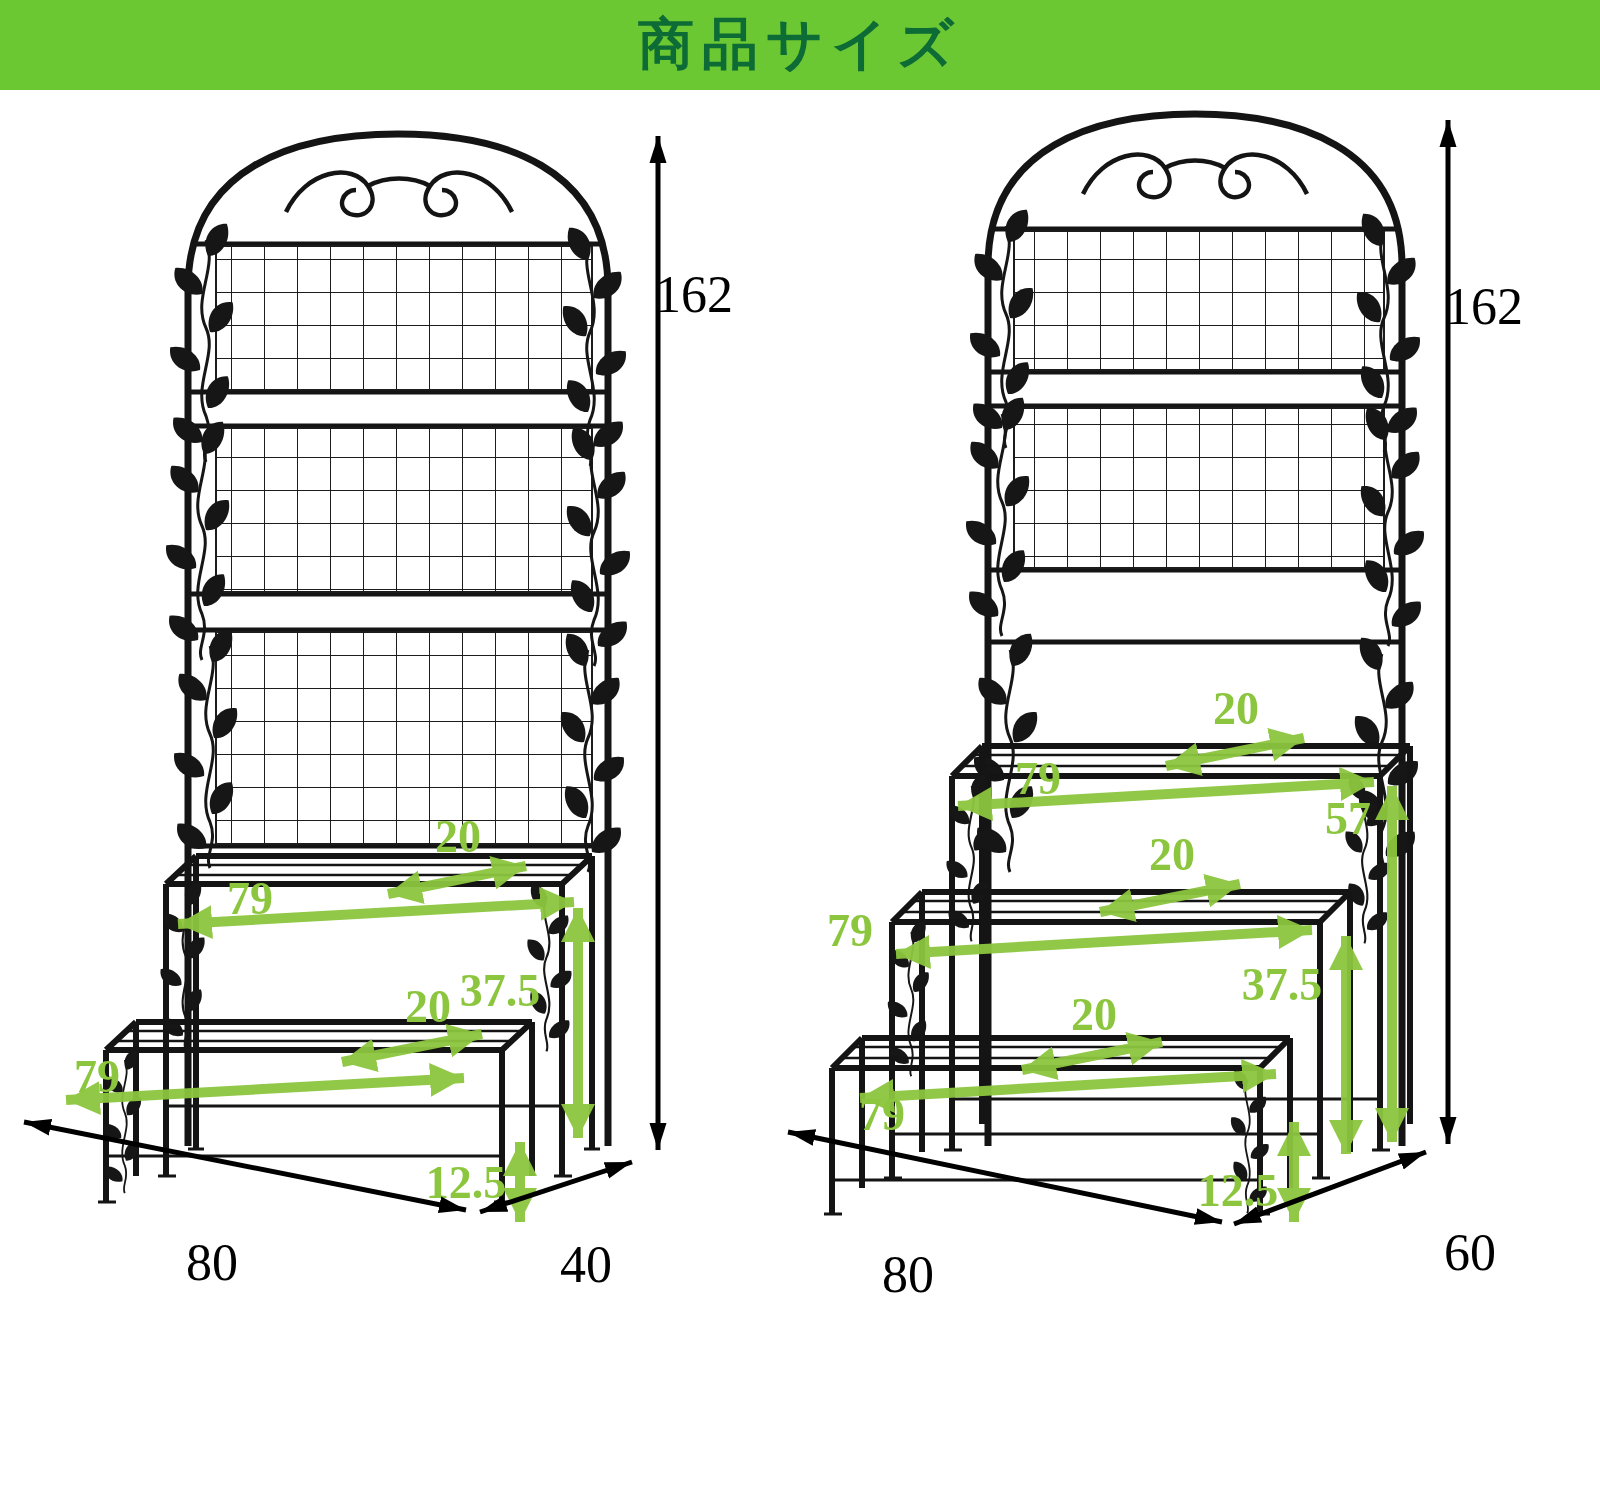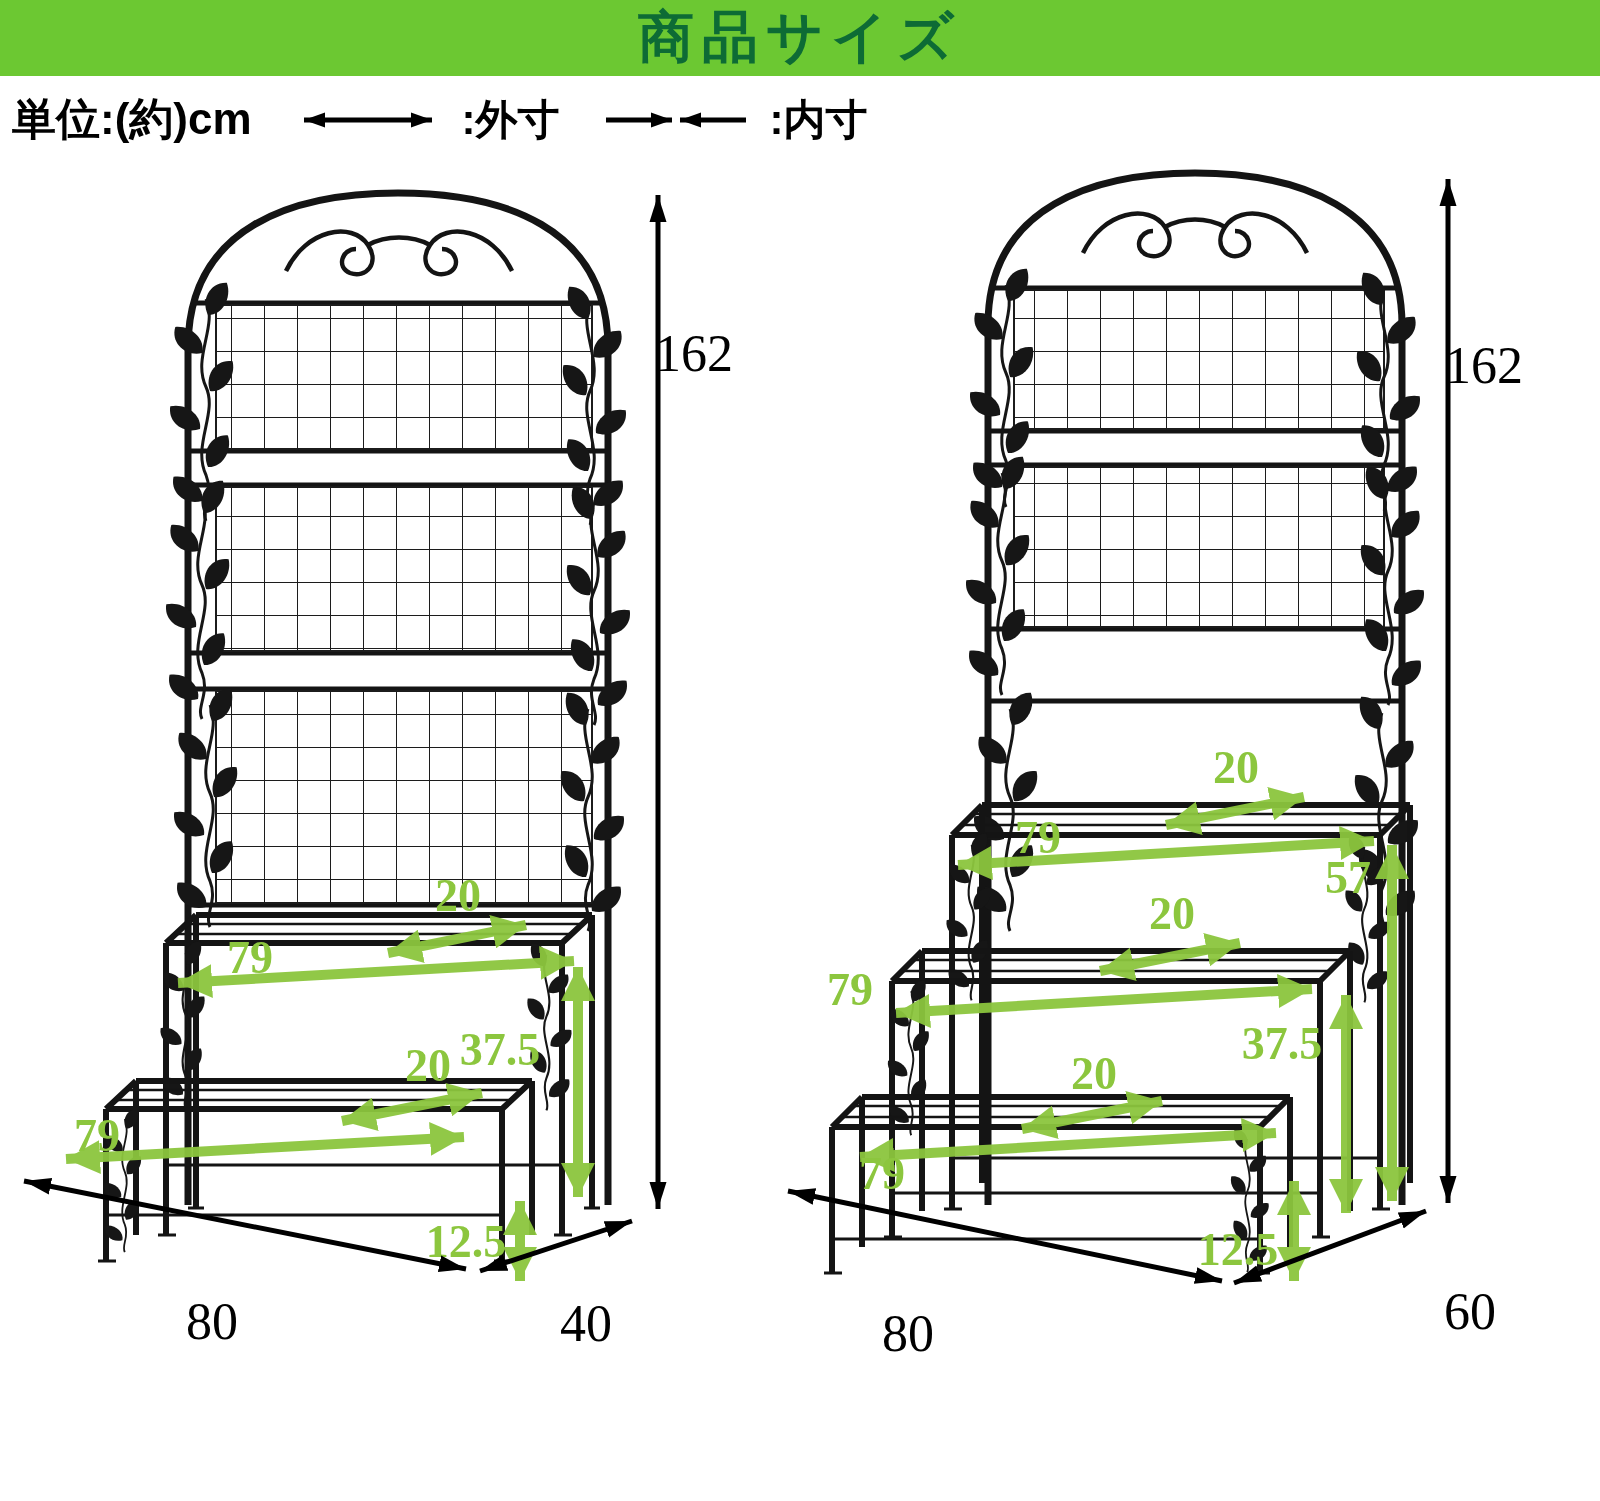--- a/index.html
+++ b/index.html
@@ -8,21 +8,21 @@
     --dim-green:#8cc63e;
     --line-black:#000000;
   }
   *{box-sizing:border-box;}
   html,body{margin:0;padding:0;}
   body{
     width:1600px;height:1501px;background:#ffffff;overflow:hidden;
     font-family:"Liberation Sans", sans-serif;color:#000;
   }
   .banner{
-    width:100%;height:76px;background:var(--header-bg);
+    width:100%;height:90px;background:var(--header-bg);
     display:flex;align-items:center;justify-content:center;
   }
   .banner h1{
     margin:0;font-size:56px;font-weight:900;letter-spacing:8px;
     color:var(--header-text);font-family:"Liberation Sans", sans-serif;
   }
   .legend-row{
     display:flex;align-items:center;margin:14px 0 0 12px;gap:14px;
   }
   .unit-label{font-size:44px;font-weight:900;}
@@ -59,44 +59,20 @@
 </style>
 </head>
 <body>
 
 <div class="page">
 
   <header class="banner">
     <h1>商品サイズ</h1>
   </header>
 
-  <div class="legend-row">
-    <span class="unit-label">単位:(約)cm</span>
-
-    <svg class="licon" width="148" height="32" viewBox="0 0 148 32">
-      <defs>
-        <marker id="lgA" markerWidth="24" markerHeight="18" refX="21" refY="9" orient="auto-start-reverse" markerUnits="userSpaceOnUse">
-          <path class="mblk" d="M0,1.5 L21,9 L0,16.5 Z"></path>
-        </marker>
-      </defs>
-      <line class="llin" x1="10" y1="16" x2="138" y2="16" marker-start="url(#lgA)" marker-end="url(#lgA)"></line>
-    </svg>
-    <span class="leg-label">:外寸</span>
-
-    <svg class="licon" width="148" height="32" viewBox="0 0 148 32">
-      <defs>
-        <marker id="lgB" markerWidth="24" markerHeight="18" refX="21" refY="9" orient="auto" markerUnits="userSpaceOnUse">
-          <path class="mblk" d="M0,1.5 L21,9 L0,16.5 Z"></path>
-        </marker>
-      </defs>
-      <line class="llin" x1="4" y1="16" x2="70" y2="16" marker-end="url(#lgB)"></line>
-      <line class="llin" x1="144" y1="16" x2="78" y2="16" marker-end="url(#lgB)"></line>
-    </svg>
-    <span class="leg-label">:内寸</span>
-  </div>
 
 
   <div class="diagrams">
 
     <svg width="770" height="1250" viewBox="0 0 770 1250">
       <defs>
         <pattern id="gridL" width="33" height="33" patternUnits="userSpaceOnUse">
           <path class="gridline" d="M33,0 H0 V33"></path>
         </pattern>
         <path id="leafA" class="leaf" d="M0,0 C7,-15 27,-19 37,-5 C28,9 8,11 0,0 Z"></path>

